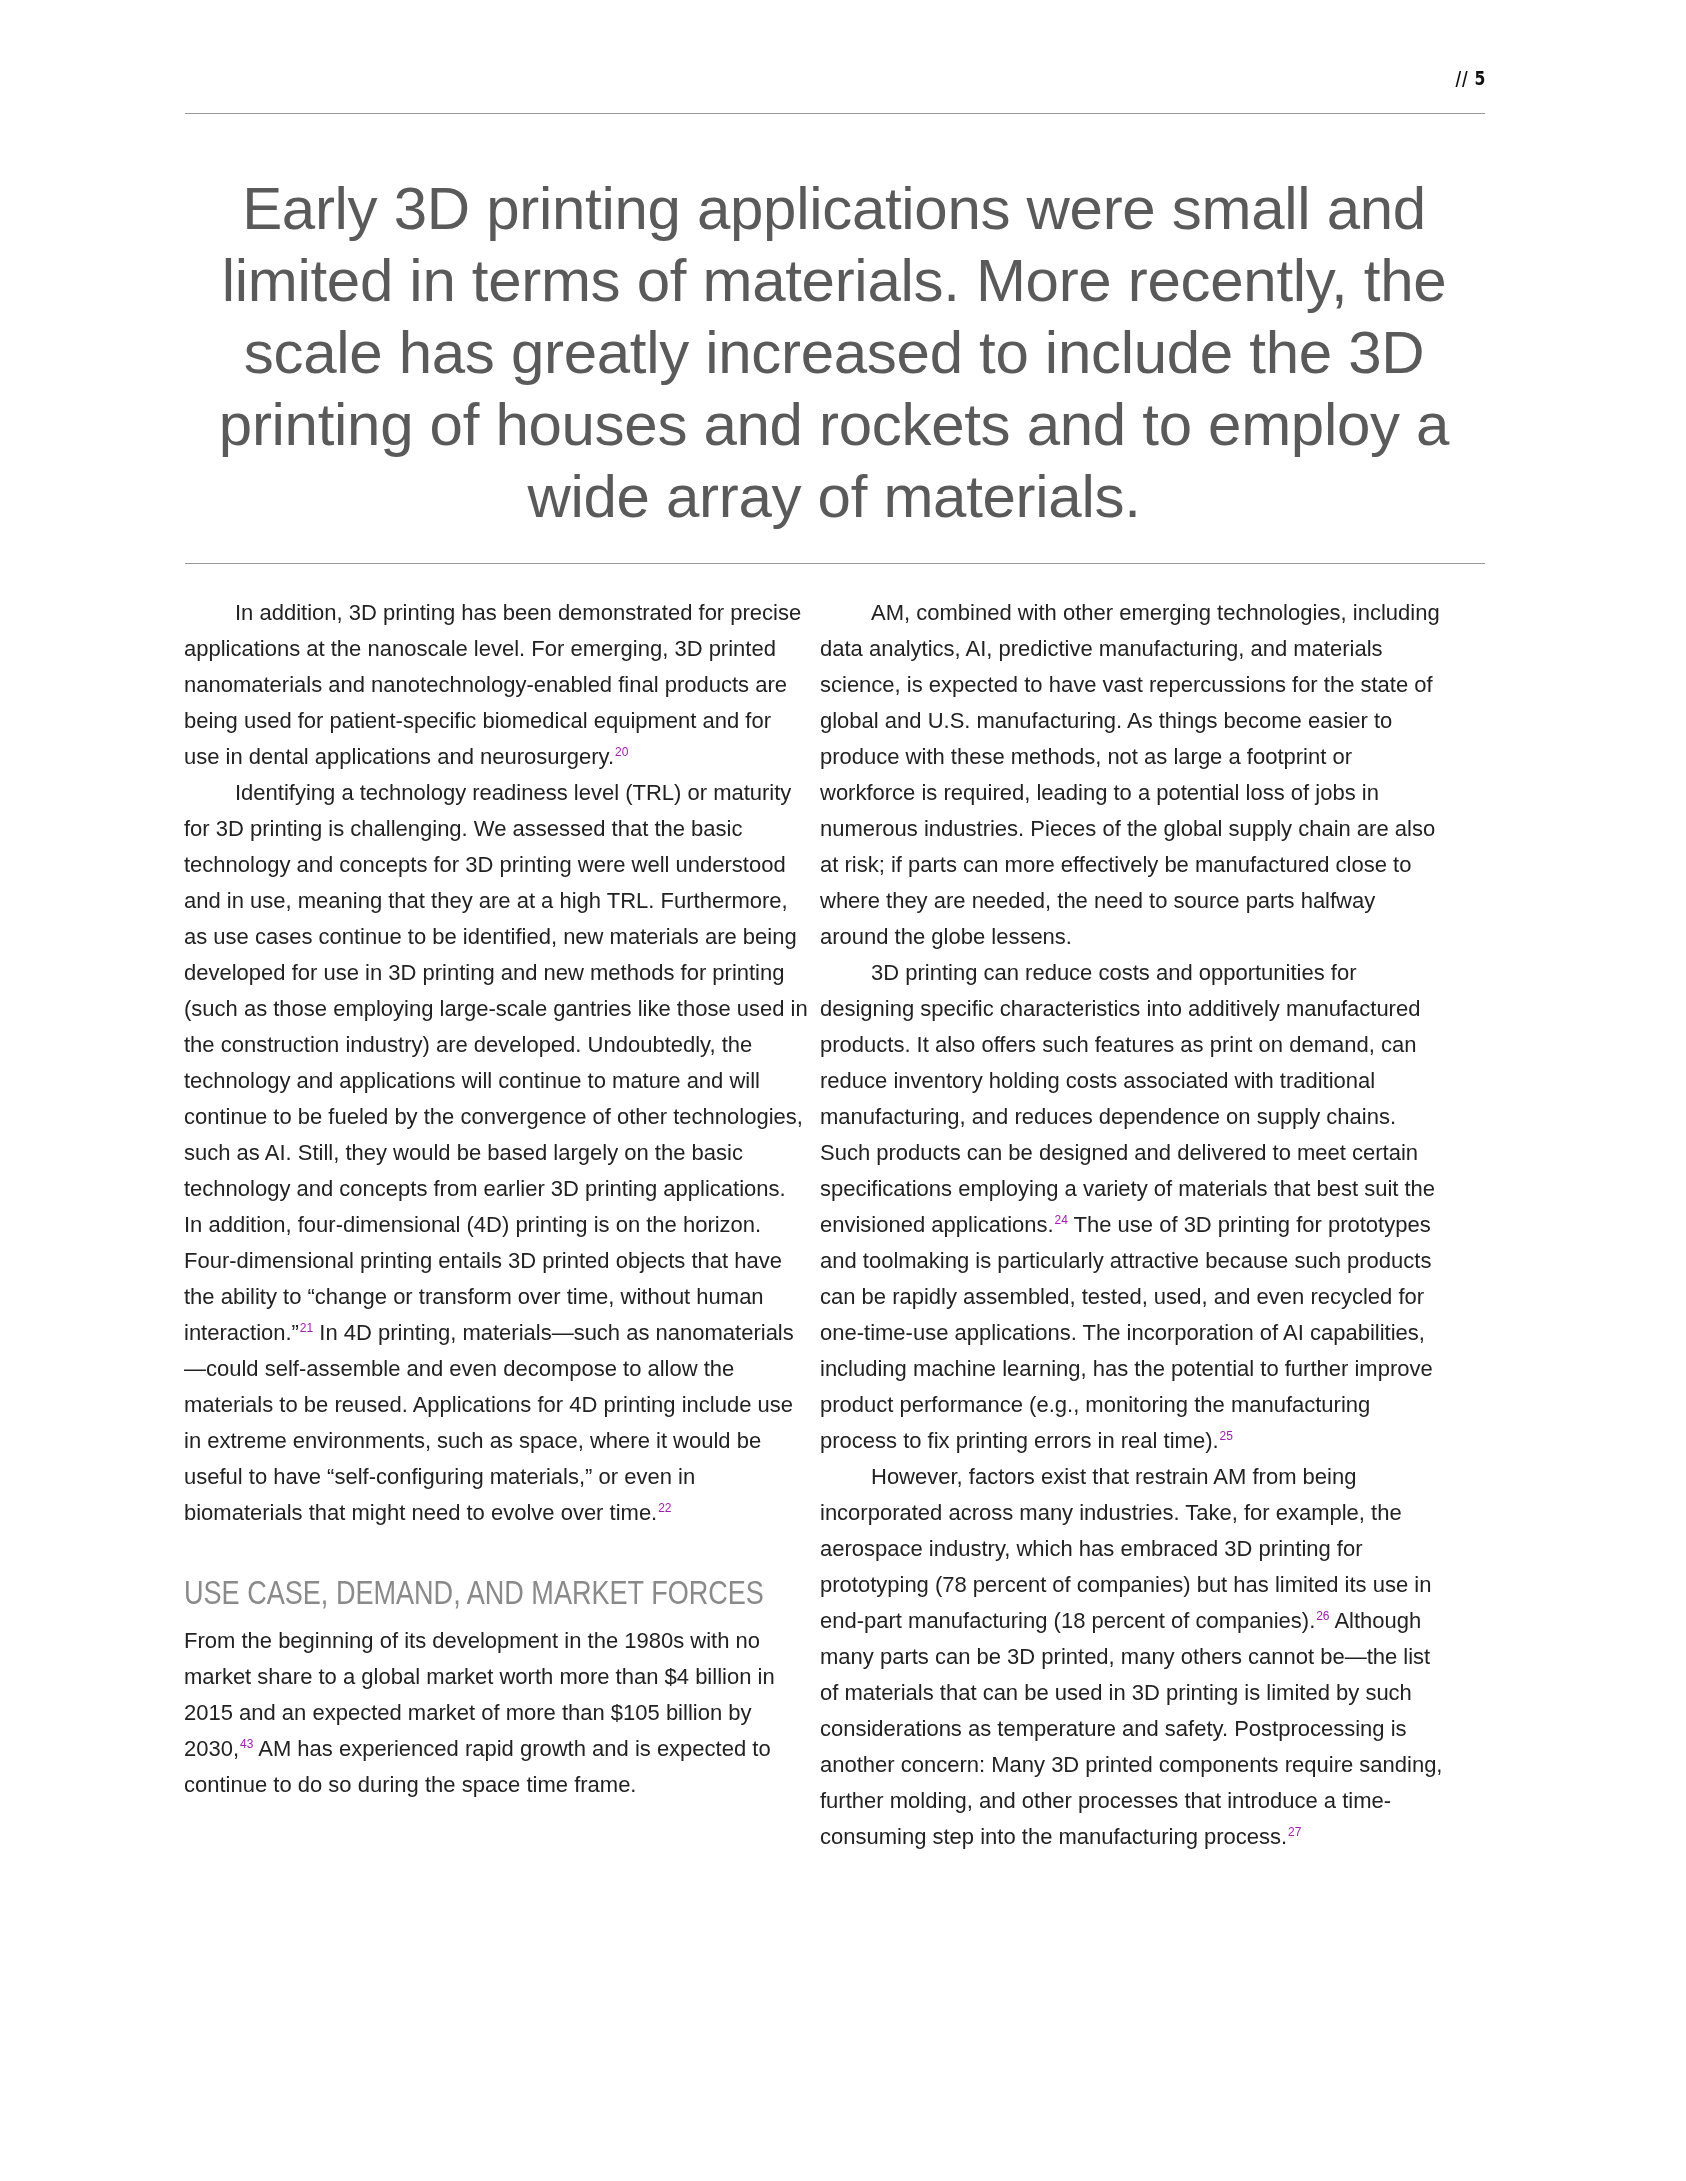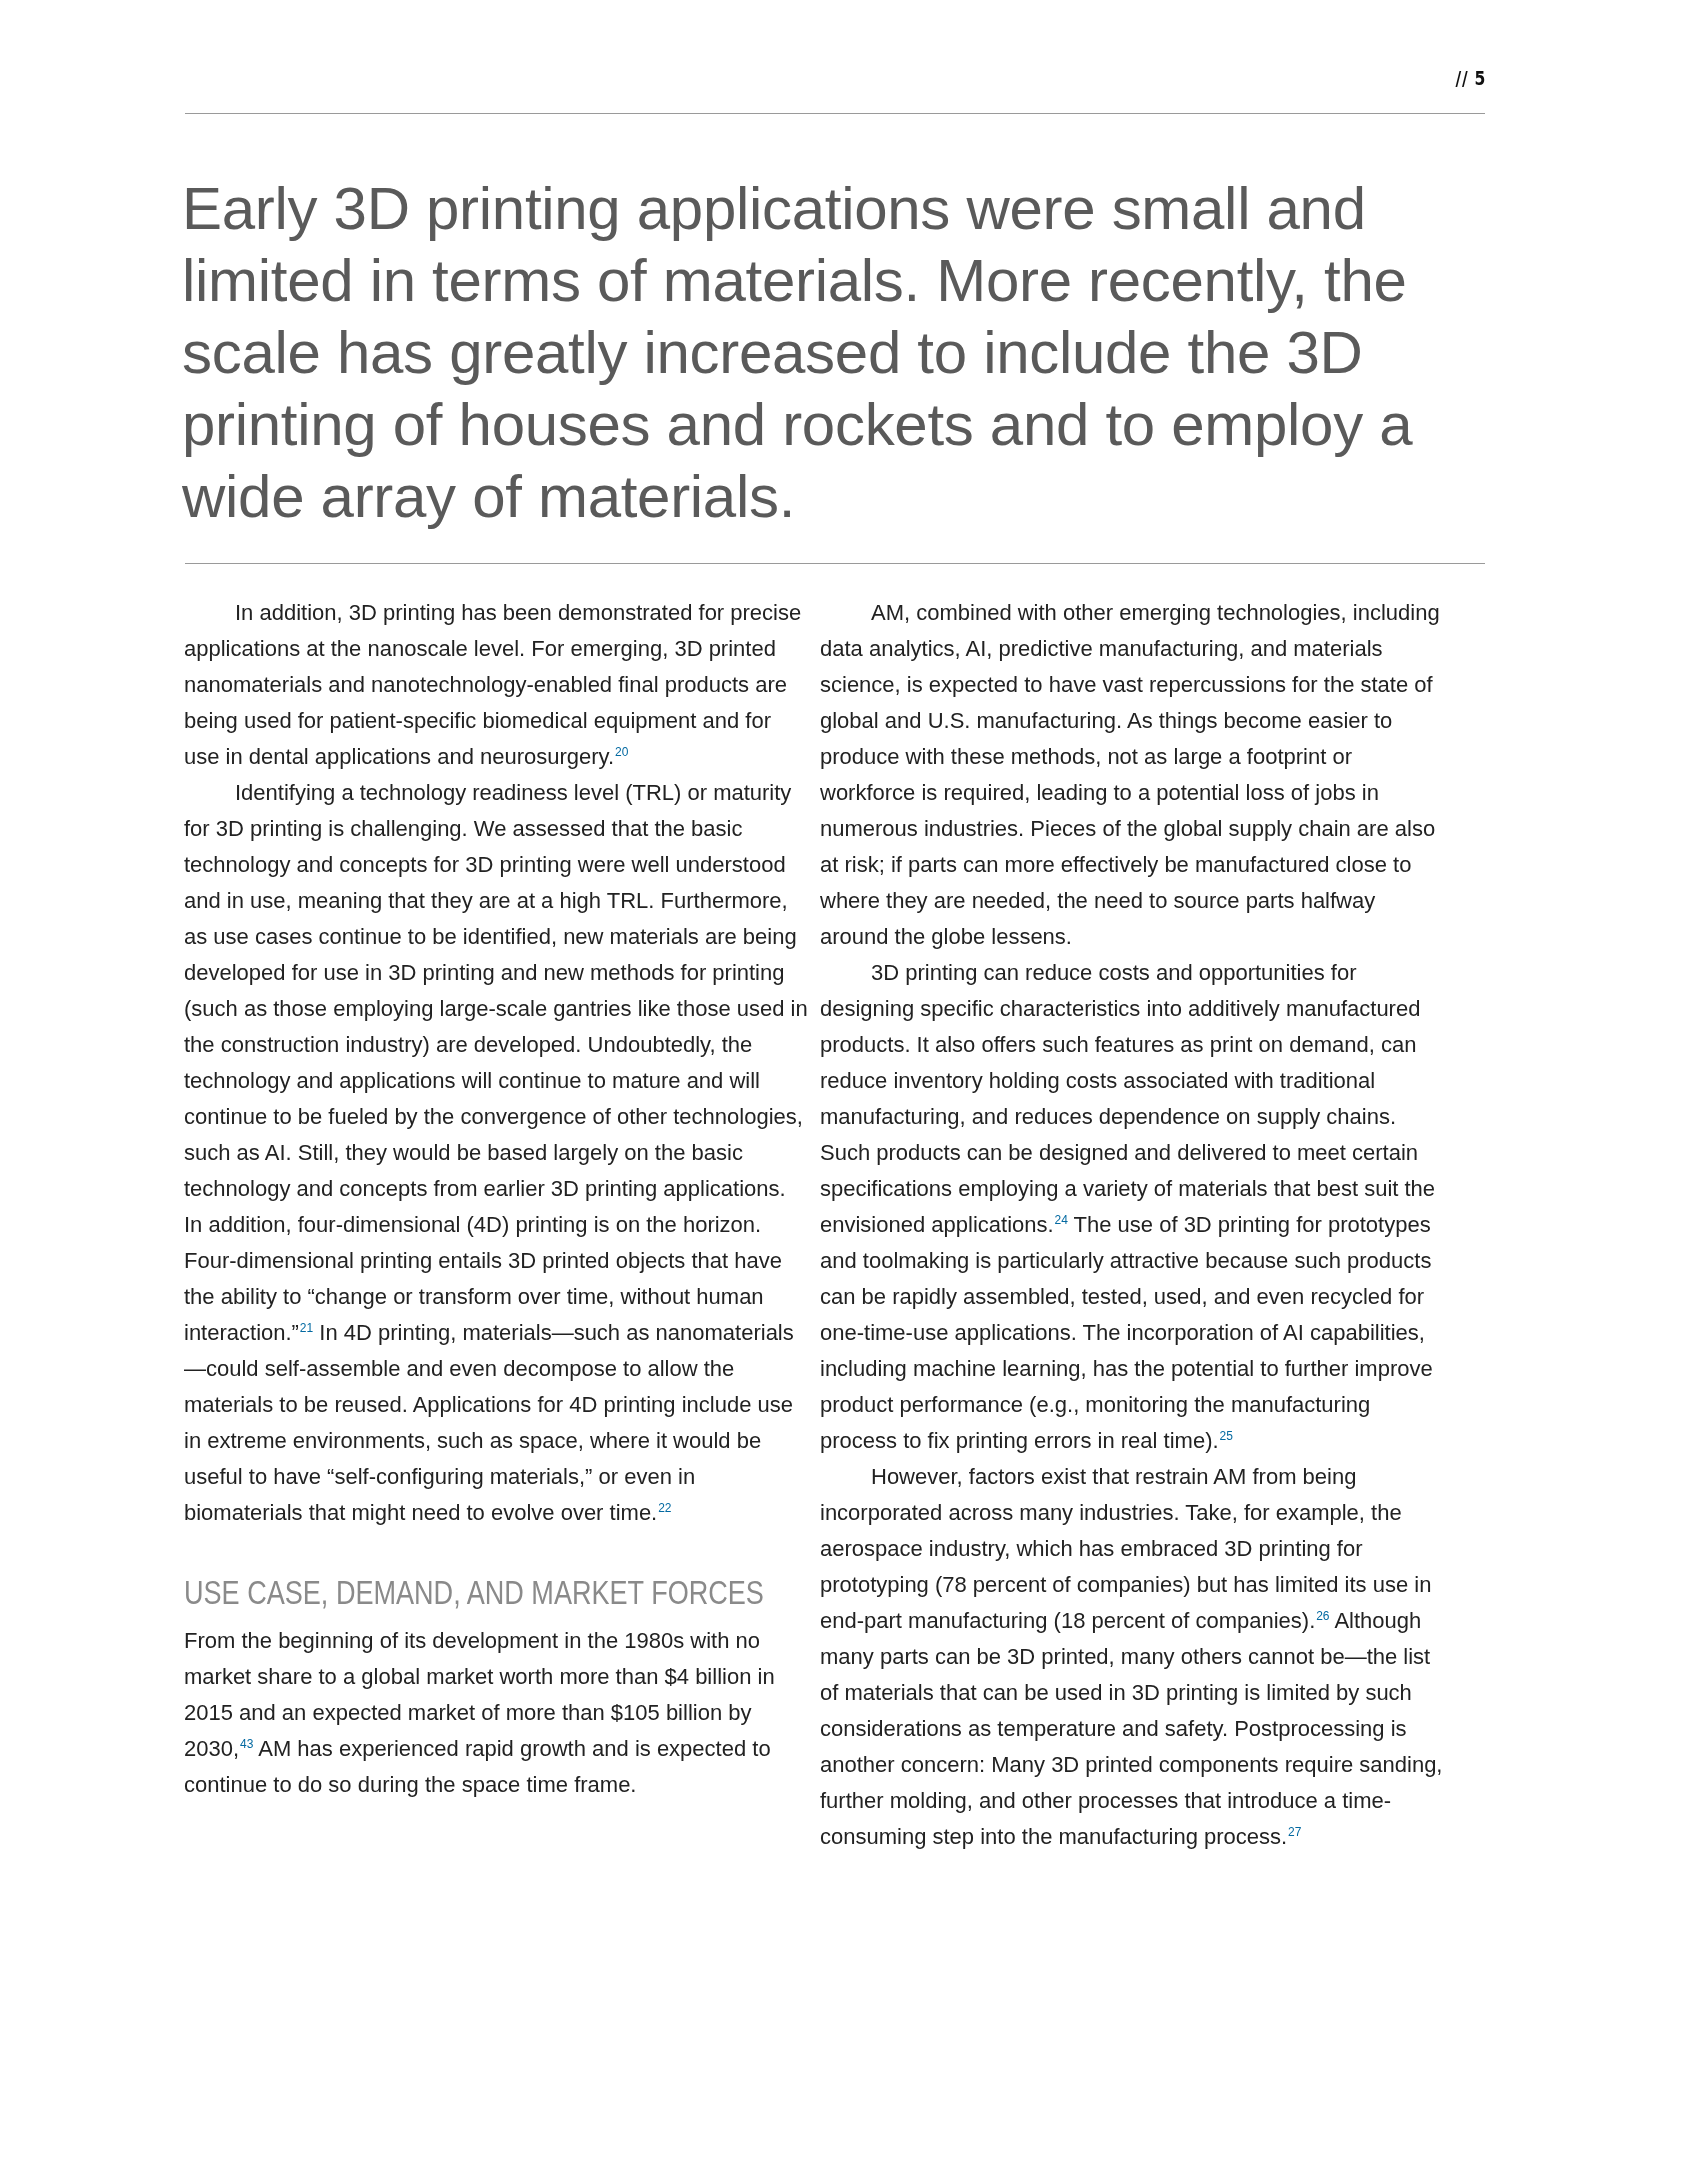--- a/index.html
+++ b/index.html
@@ -6,27 +6,27 @@
   body { width: 1686px; height: 2182px; position: relative; overflow: hidden;
          font-family: "Liberation Sans", sans-serif; color: #1e1e1e; }
   .page-num { position: absolute; top: 66px; right: 200px; font-family: "DejaVu Sans", sans-serif;
               font-weight: bold; font-size: 20px; letter-spacing: 0.9px; color: #111;
               transform: scaleX(0.78); transform-origin: right center; }
   .rule { position: absolute; left: 185px; width: 1300px; height: 0; border-top: 1.8px solid #9a9a9a; }
   .rule.top { top: 113px; }
   .rule.mid { top: 563px; }
   .headline { position: absolute; left: 182px; top: 173px; width: 1304px; margin: 0;
               font-family: "Liberation Sans", sans-serif; font-weight: normal;
-              font-size: 60px; line-height: 72px; color: #5a5a5a; letter-spacing: -0.3px; }
+              font-size: 60px; line-height: 72px; color: #5a5a5a; letter-spacing: -0.3px; text-align: center; }
   .col { position: absolute; top: 595px; width: 624px; font-size: 22px; line-height: 36px; color: #222; }
   .col.left { left: 184px; }
   .col.right { left: 820px; width: 629px; }
   .col p { margin: 0; text-indent: 51px; }
   .col p.noindent { text-indent: 0; }
-  sup { font-size: 12px; color: #0369a1; vertical-align: 8.3px; line-height: 0; margin-left: 0.9px; }
+  sup { font-size: 12px; color: #a21caf; vertical-align: 8.3px; line-height: 0; margin-left: 0.9px; }
   .section-head { margin: 39px 0 7.3px 0; font-family: "Liberation Sans", sans-serif; font-weight: normal;
                   font-size: 33px; line-height: 46px; color: #8a8a8a; letter-spacing: 0px;
                   transform: scaleX(0.82); transform-origin: left center; white-space: nowrap; }
 </style>
 </head>
 <body>
 
 <div class="page-num">// 5</div>
 <div class="rule top"></div>
 

